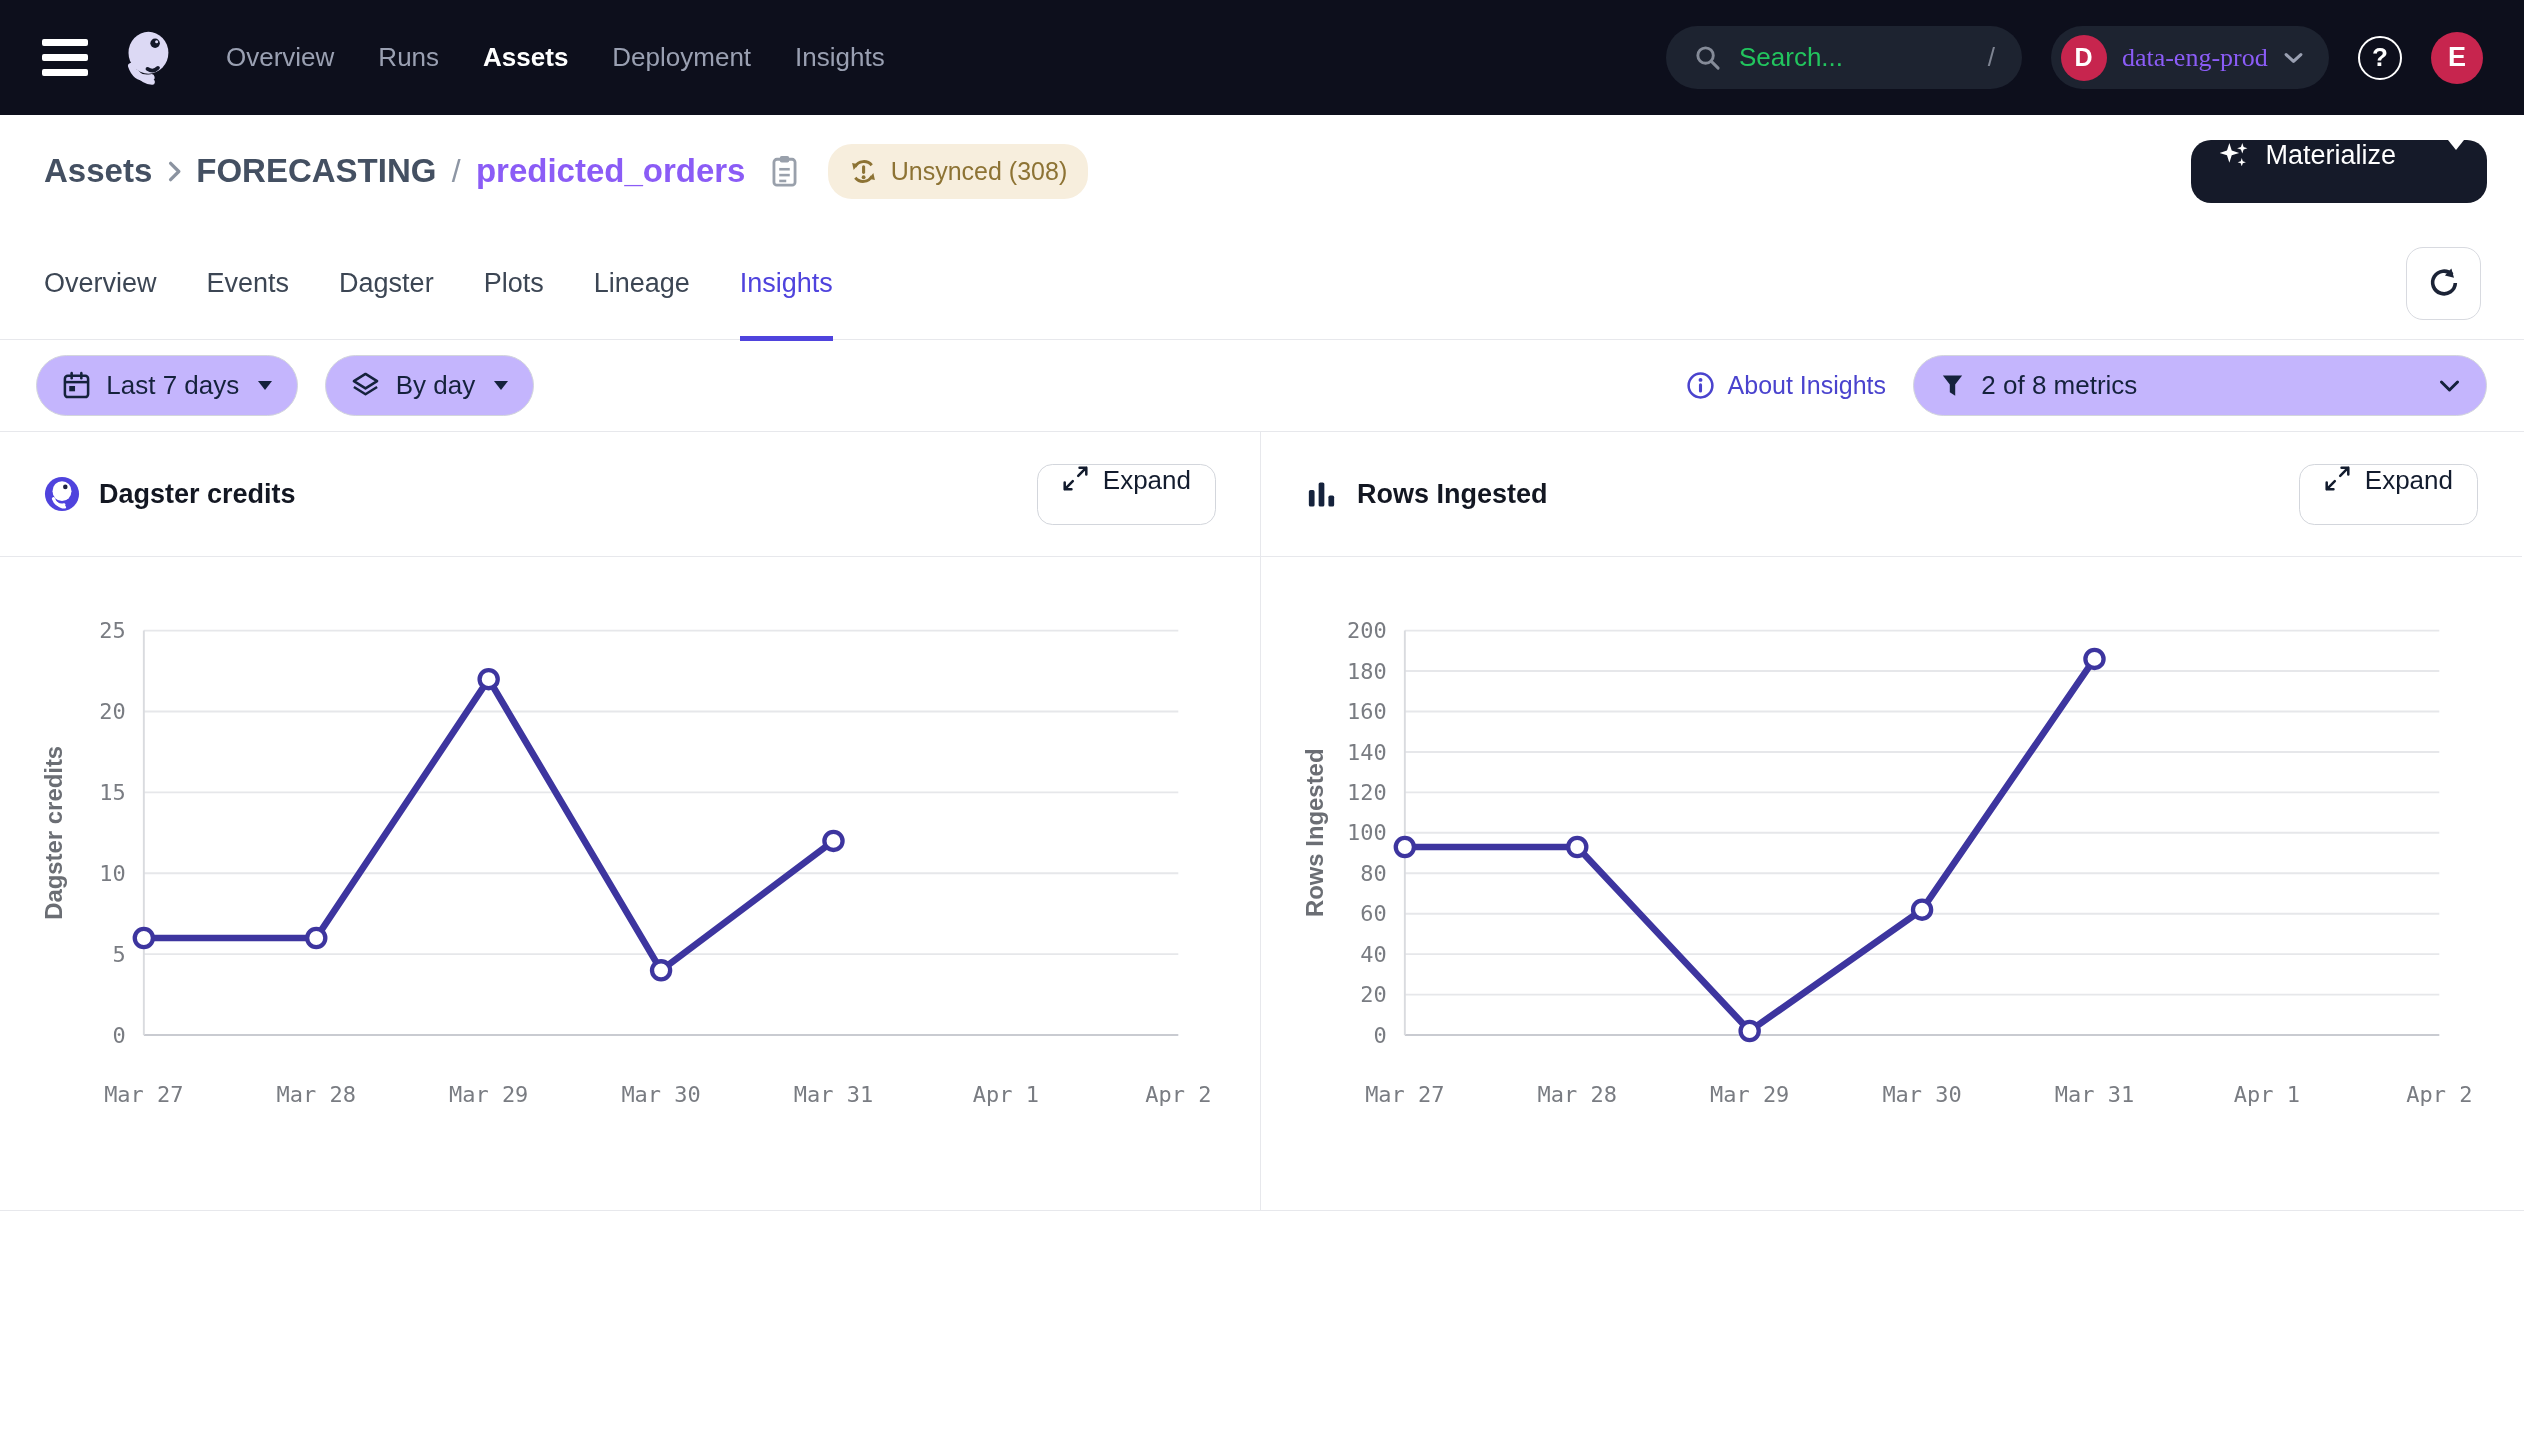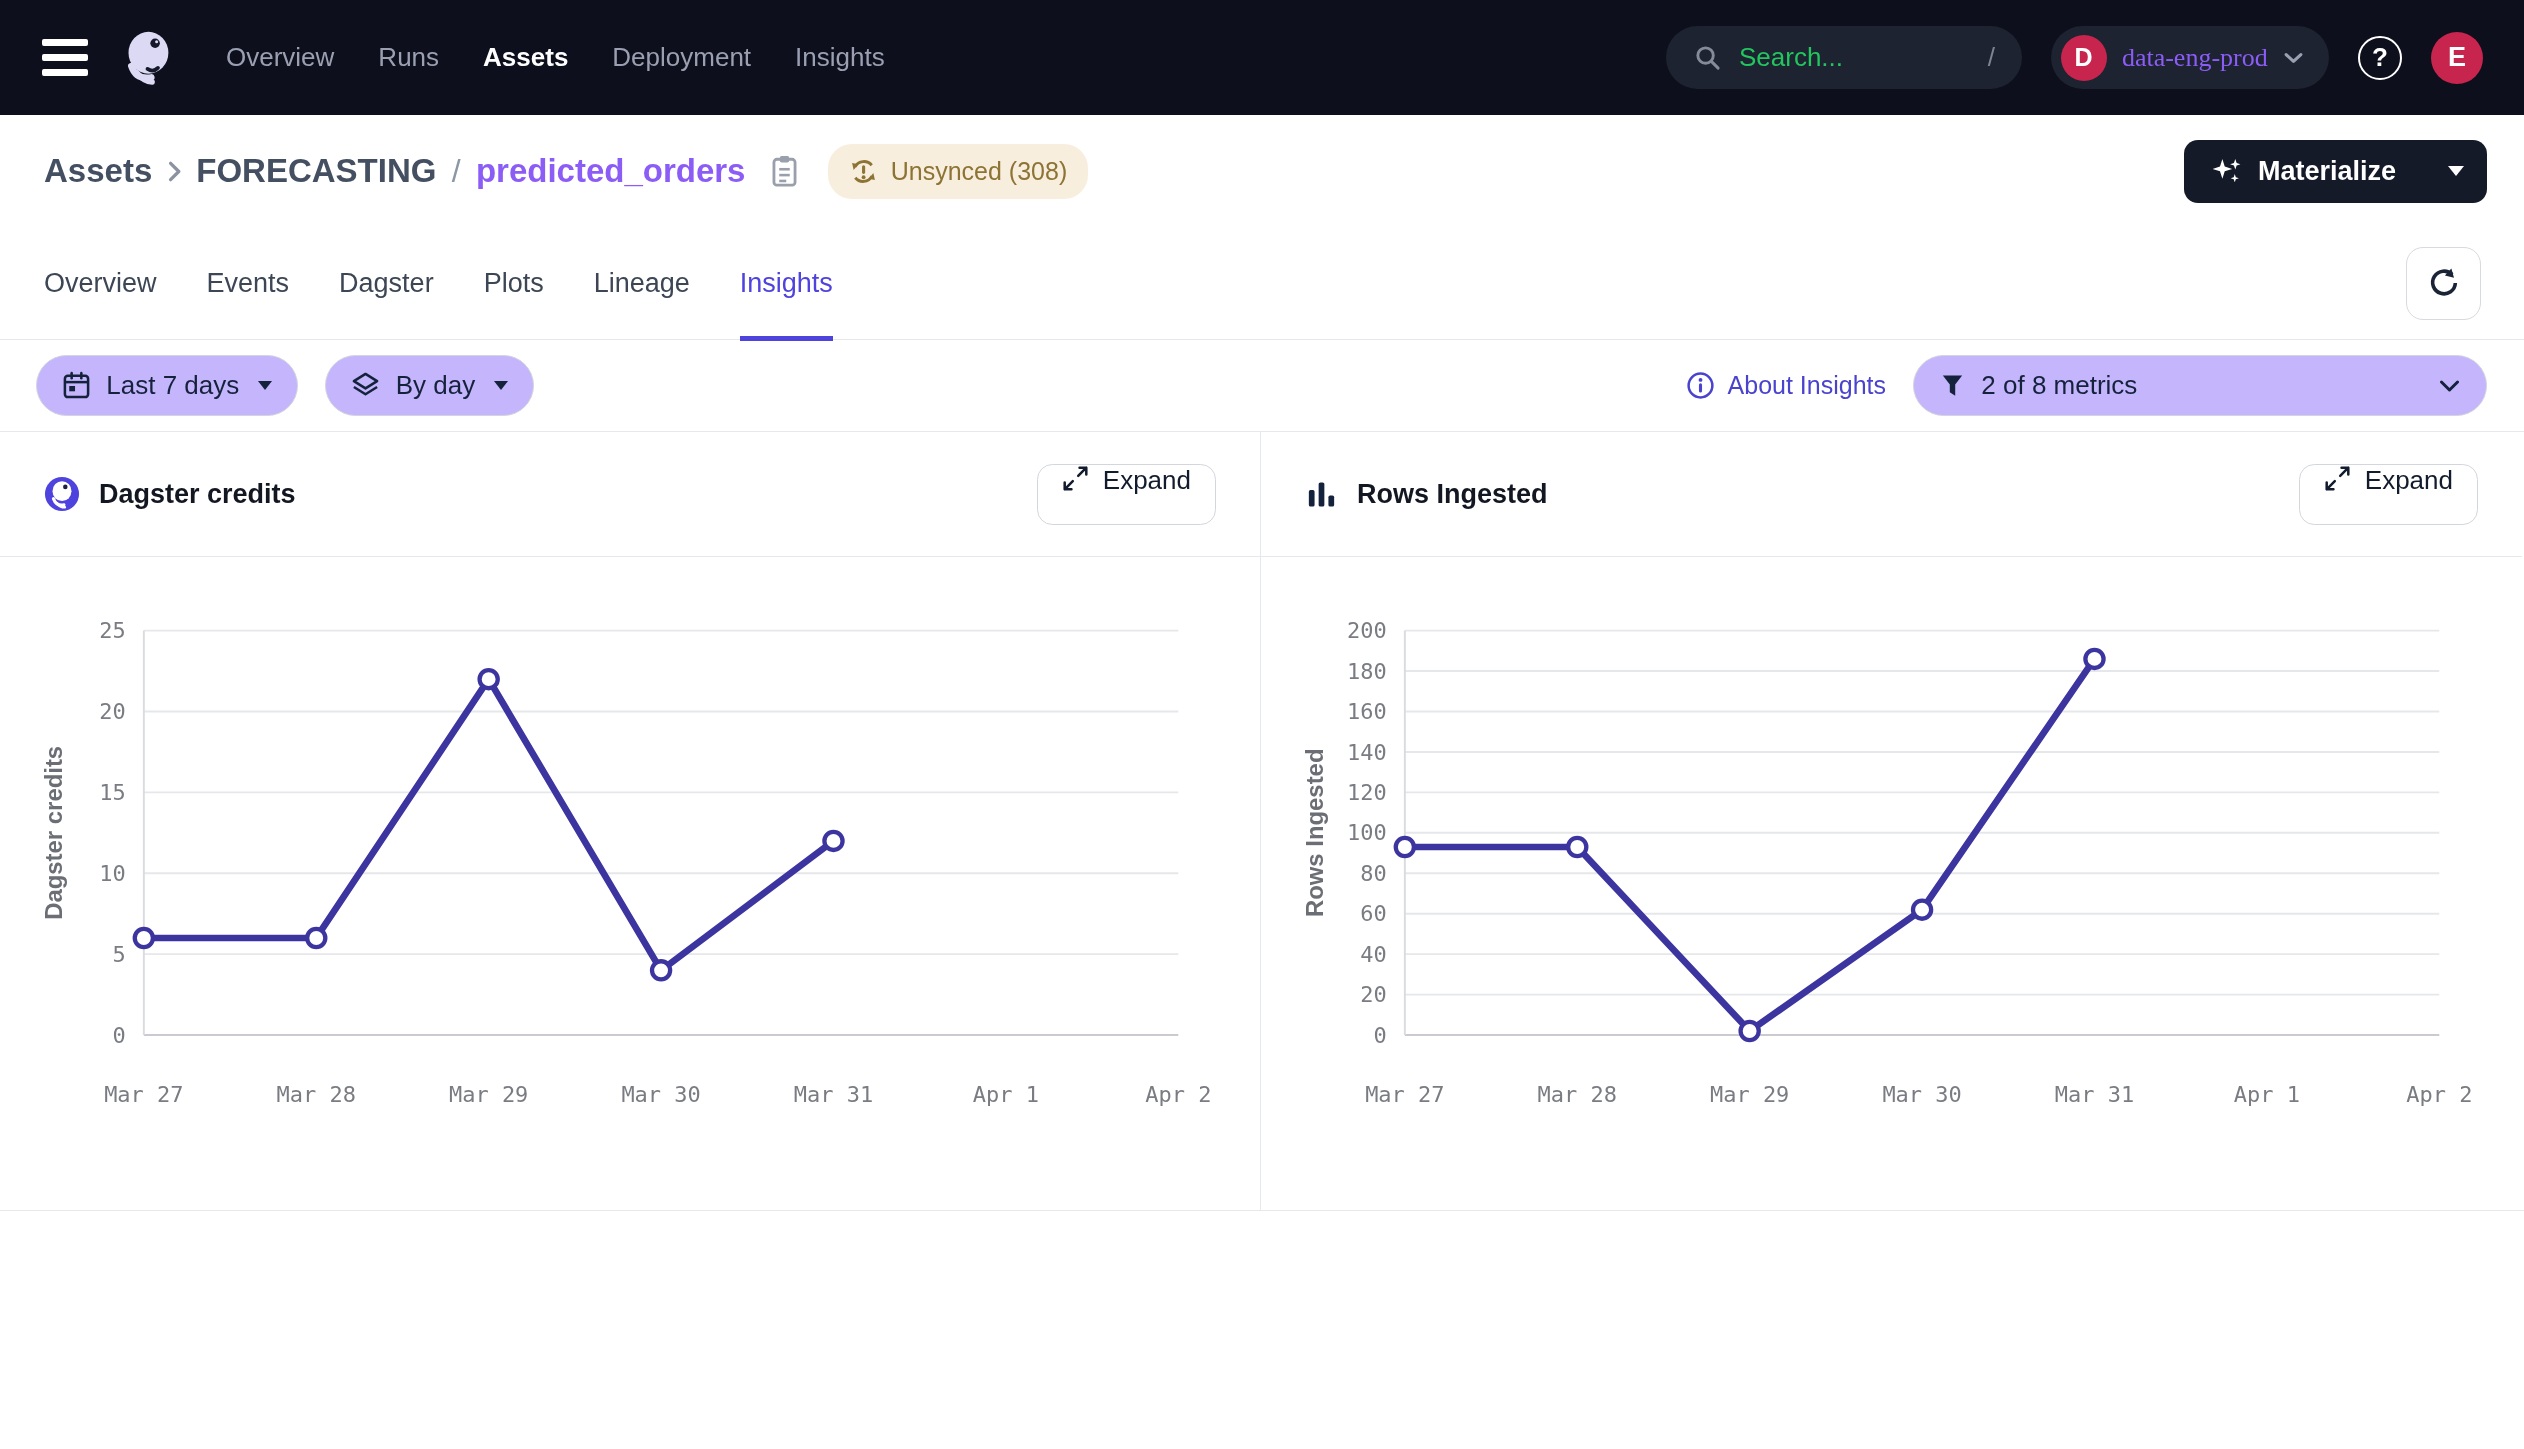--- a/index.html
+++ b/index.html
@@ -26,21 +26,21 @@
   .help-btn { width:44px; height:44px; border-radius:50%; border:2.9px solid #ffffff; color:#ffffff; font-size:26px; font-weight:700; display:flex; align-items:center; justify-content:center; cursor:pointer; }
   .user-avatar { width:52px; height:52px; border-radius:50%; background:#c7254e; color:#fff; font-size:27px; font-weight:700; display:flex; align-items:center; justify-content:center; cursor:pointer; }
   
   .breadcrumb-row { height:112px; display:flex; align-items:center; padding:0 38px 0 44px; background:#fff; }
   .crumbs { display:flex; align-items:center; gap:15.3px; }
   .crumb-link { color:#445062; font-size:33px; font-weight:600; cursor:pointer; }
   .crumb-slash { color:#8d96a4; font-size:32px; font-weight:400; }
   .crumb-current { color:#8b5cf6; font-size:33px; font-weight:700; }
   .copy-btn { margin-left:9.6px; cursor:pointer; display:flex; align-items:center; }
   .badge { margin-left:29px; height:55px; background:#f7eedd; color:#8d7334; border-radius:24px; display:flex; align-items:center; gap:12.4px; padding:0 21px; font-size:25px; }
-  .materialize { margin-left:auto; height:63px; background:#151a29; border-radius:14px; display:flex; align-items:center; color:#ffffff; cursor:pointer; overflow:hidden;font-weight:bold; }
+  .materialize { margin-left:auto; height:63px; background:#151a29; border-radius:20px; display:flex; align-items:flex-start; color:#ffffff; cursor:pointer; overflow:hidden; }
   .mat-main { display:flex; align-items:center; gap:16.3px; padding:0 27px; font-size:27px; }
   .mat-divider { width:1.9px; background:#3b4252; }
   .mat-caret { display:flex; align-items:center; justify-content:center; padding:0 23px; }
   .caret { width:0; height:0; border-left:8.6px solid transparent; border-right:8.6px solid transparent; border-top:10.5px solid #ffffff; }
   
   .tabs-row { height:113px; border-bottom:1.9px solid #e7e8ec; display:flex; align-items:stretch; gap:50px; padding:0 44px; }
   .tab { display:flex; align-items:center; font-size:27px; color:#3c4654; position:relative; cursor:pointer; }
   .tab.active { color:#4f43dd; }
   .tab.active::after { content:""; position:absolute; left:0; right:0; bottom:-1.9px; height:4.8px; background:#4f43dd; }
   .refresh-btn { margin-left:auto; align-self:center; width:75px; height:73px; background:#fff; border:1.9px solid #d8dae0; border-radius:17px; display:flex; align-items:center; justify-content:center; cursor:pointer; }

